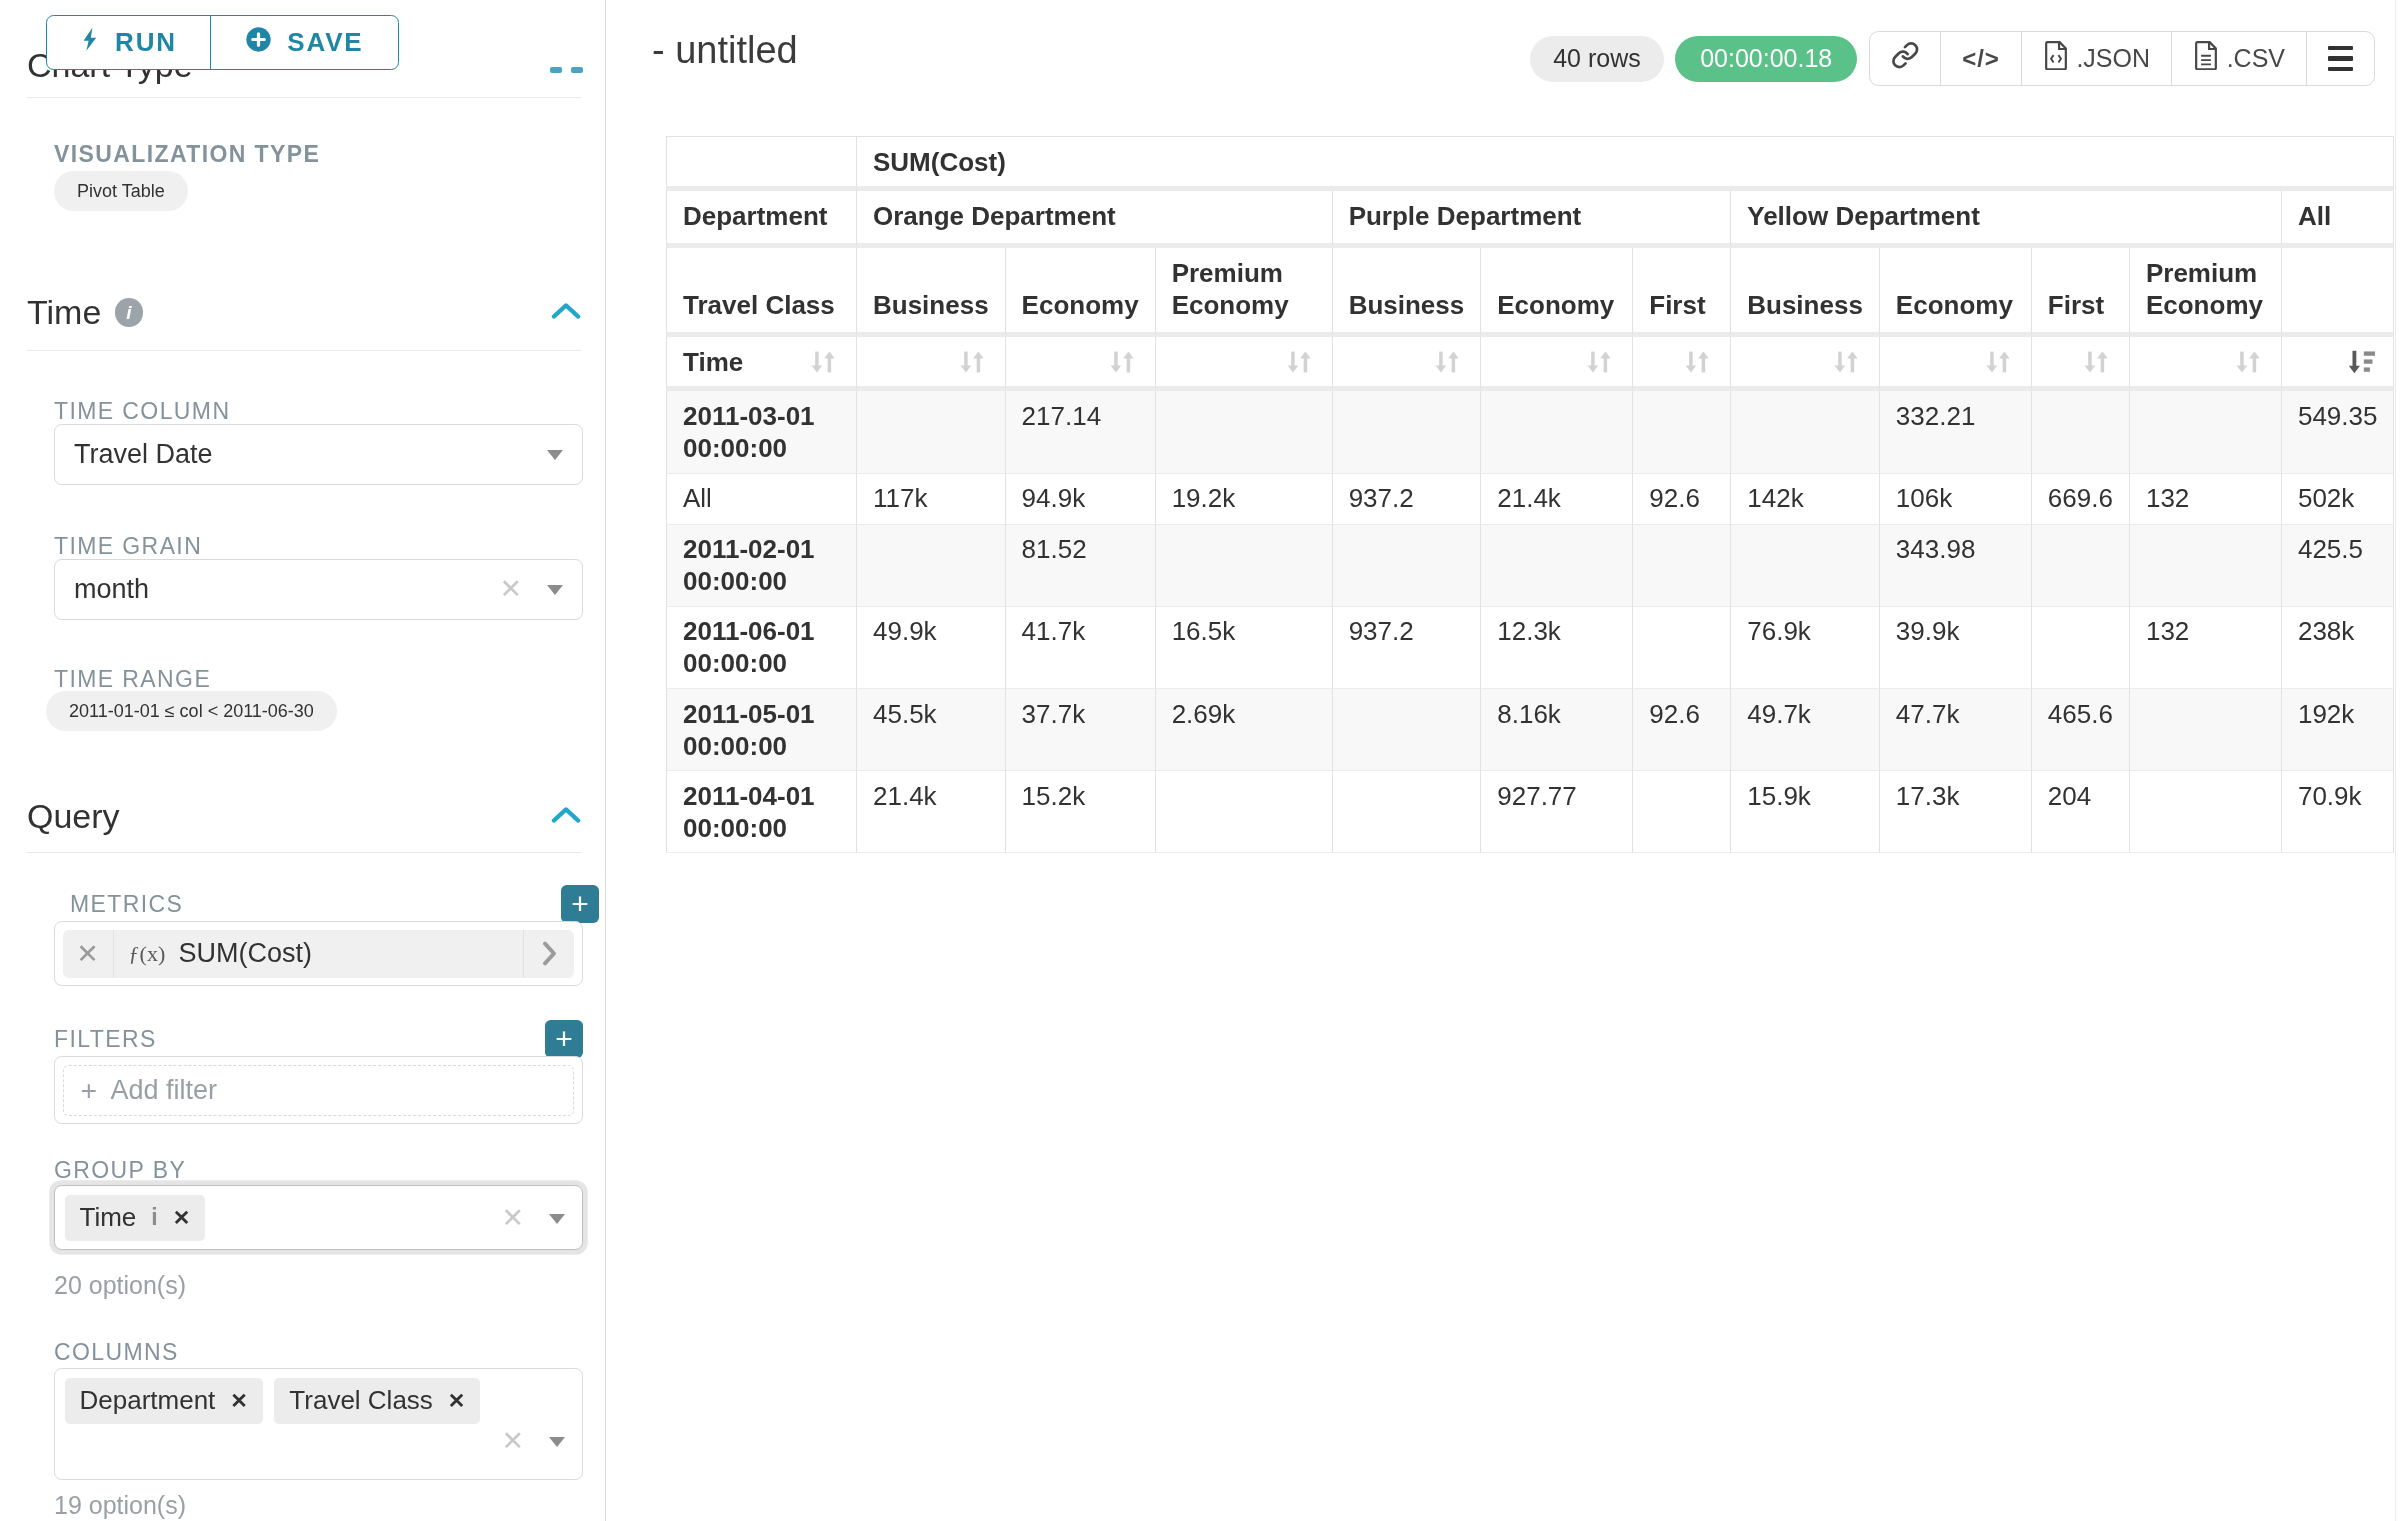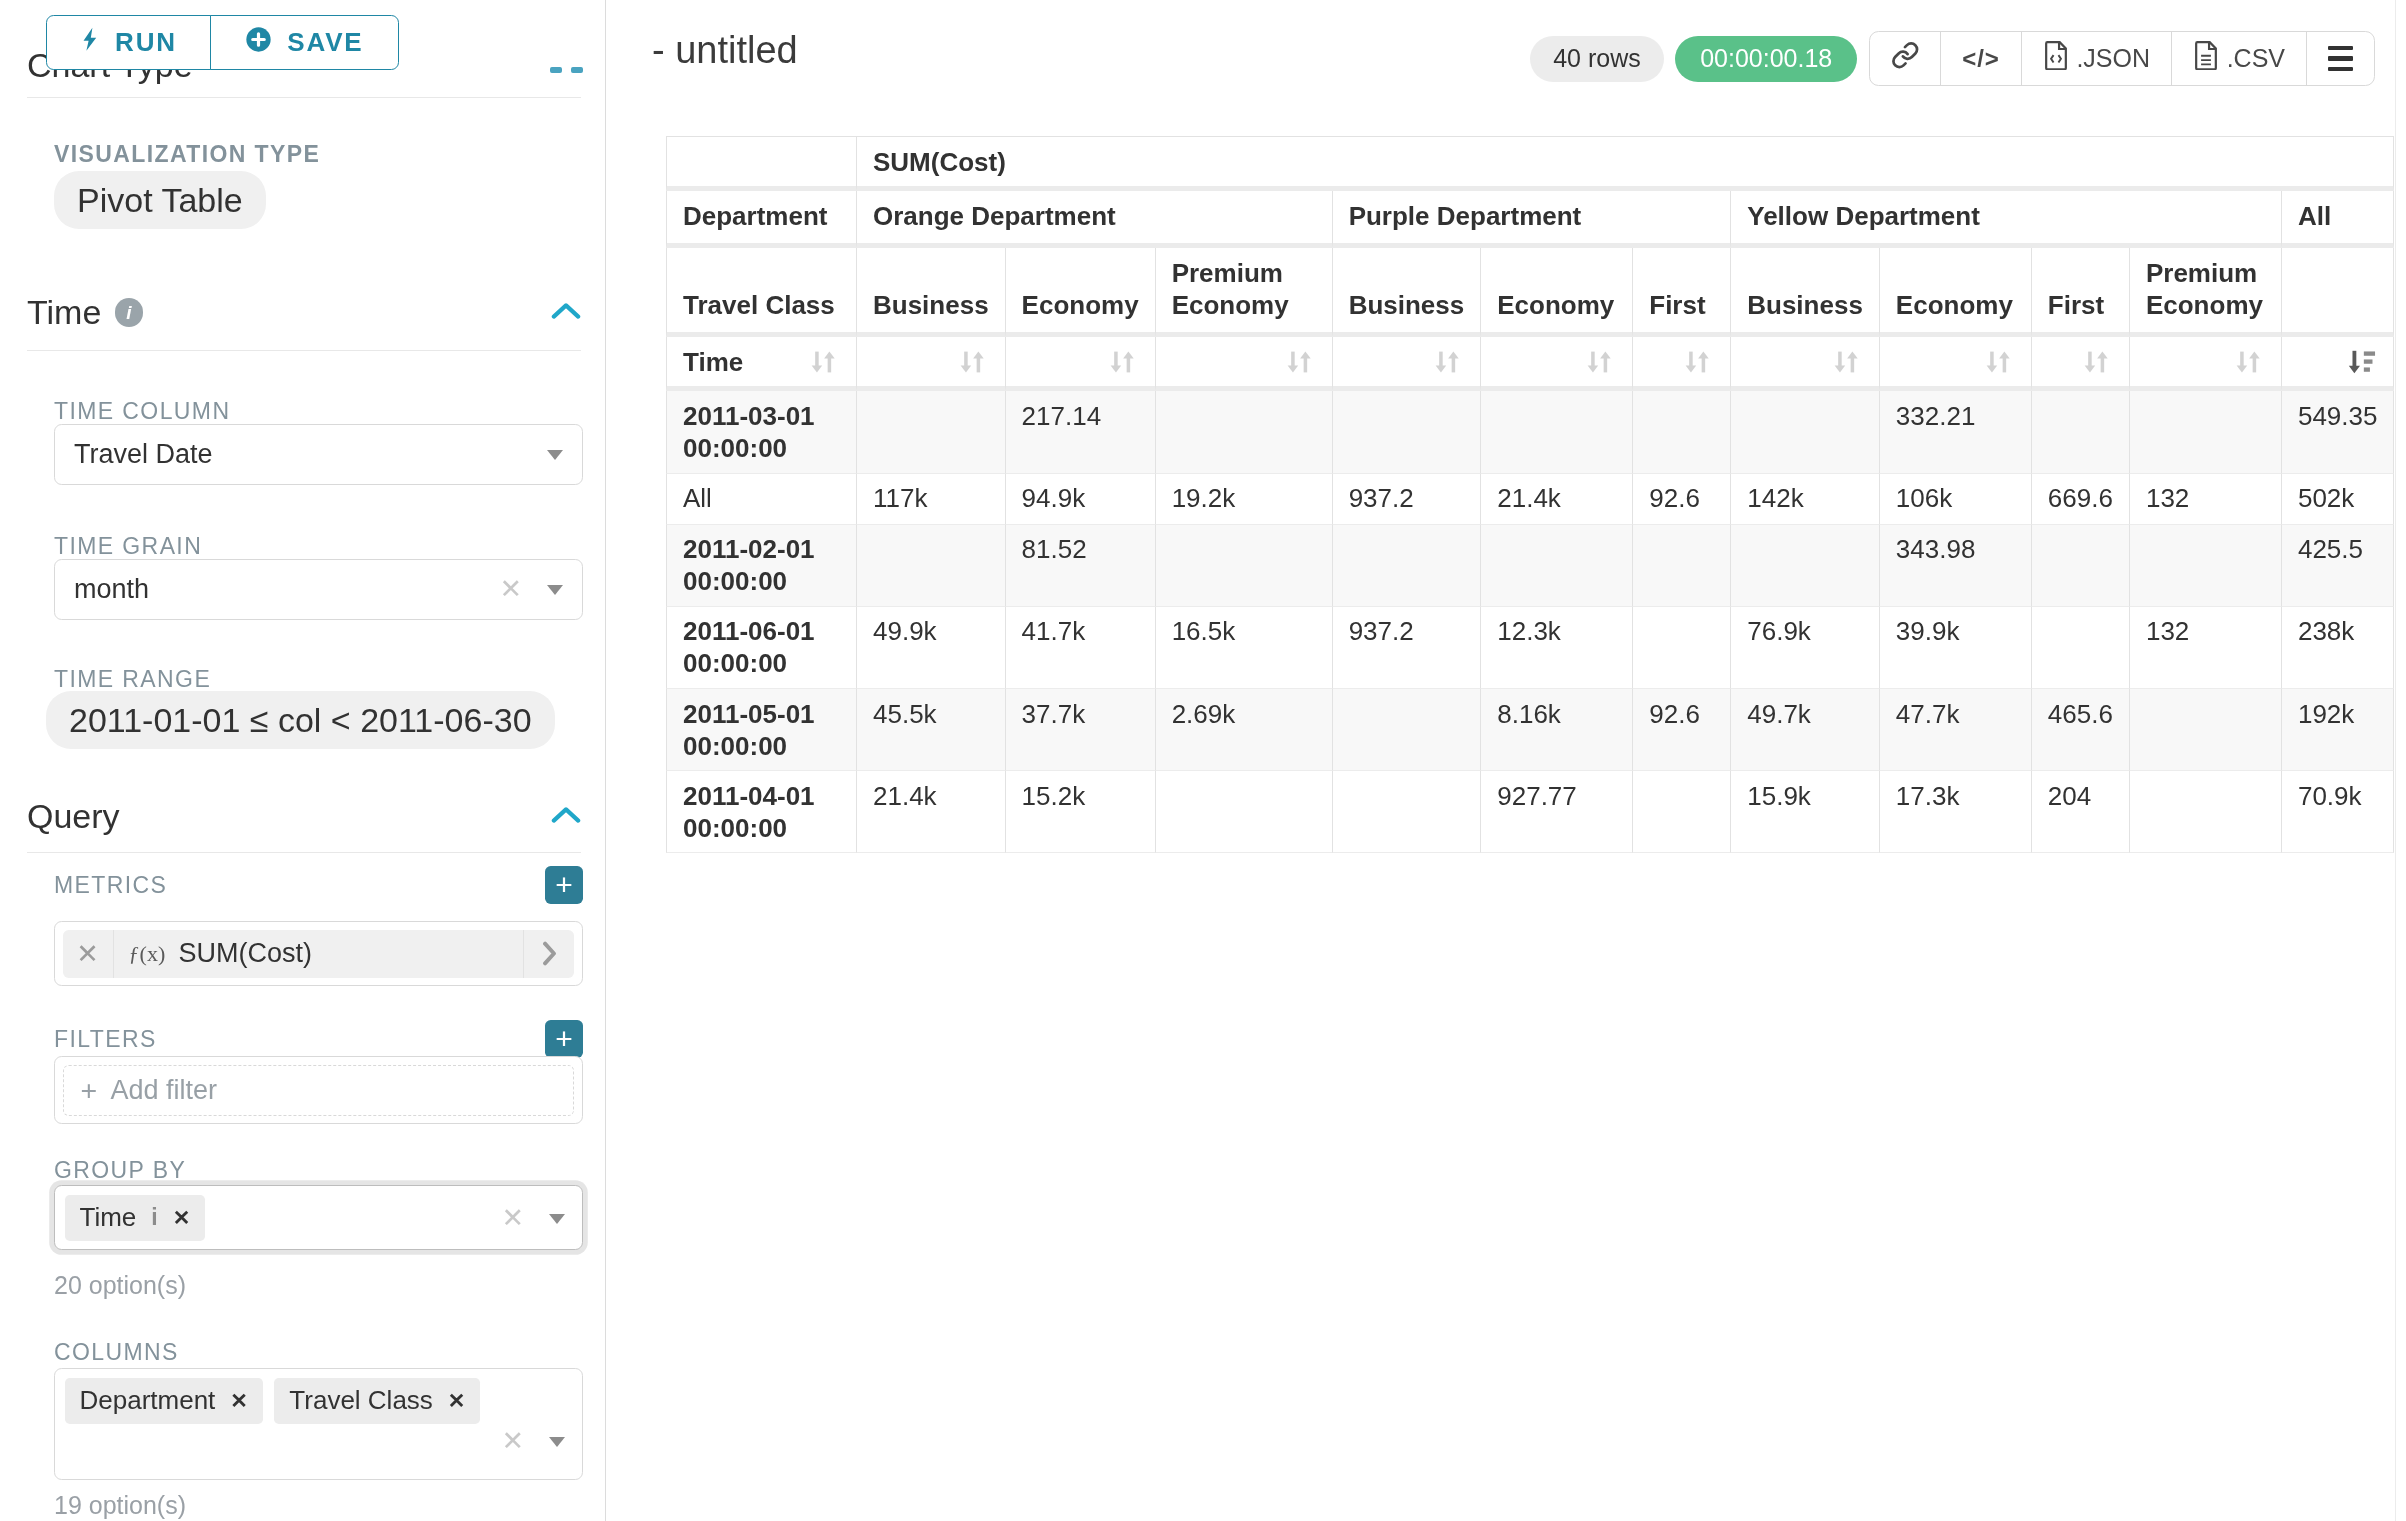--- a/index.html
+++ b/index.html
@@ -26,21 +26,21 @@
           background:#fff; border:1.9px solid #1f87a5; color:#1f87a5;
           font-size:26px; font-weight:600; letter-spacing:1.9px; cursor:pointer;
           font-family:"Liberation Sans",sans-serif; }
   .tbtn.first { border-radius:7.6px 0 0 7.6px; }
   .tbtn.second { border-radius:0 7.6px 7.6px 0; margin-left:-1.9px; }
 
   .clipped-heading { left:27px; top:46px; z-index:1; }
   .blue-dot { width:12.4px; height:5.7px; background:#4aa3c0; border-radius:1.9px; z-index:1; }
 
   .pill { display:inline-block; background:#f0f0f0; border-radius:25px; padding:9.5px 23px;
-          font-size:34px; color:#323232; }
+          font-size:18px; color:#323232; }
 
   .select { left:54px; width:529px; height:61px; border:1px solid #d9d9d9; border-radius:7.6px;
             background:#fff; display:flex; align-items:center; padding:0 19px; font-size:27px; }
   .select .grow { flex:1; }
   .caret-down { width:0; height:0; border-left:8.6px solid transparent; border-right:8.6px solid transparent;
                 border-top:10.5px solid #8c8c8c; }
   .clear-x { color:#c9c9c9; font-size:27px; margin-right:25px; line-height:1; }
 
   .outer-box { left:54px; width:529px; border:1px solid #d9d9d9; border-radius:7.6px; background:#fff; padding:7.6px; }
   .metric-pill { background:#f0f0f0; border-radius:5.7px; height:48px; display:flex; align-items:center; overflow:hidden; }
@@ -170,21 +170,21 @@
   <div class="abs heading-row" style="top:797px;gap:11px;">
     <span class="section-heading">Query</span>
     <span>
       <svg width="30" height="18" viewBox="0 0 16 9">
           <path d="M1.5 7.5 8 1.5l6.5 6" fill="none" stroke="#20a7c9" stroke-width="2.2" stroke-linecap="round" stroke-linejoin="round"></path>
         </svg>
     </span>
   </div>
   <div class="abs hr" style="top:852px;"></div>
 
-  <div class="abs label-row" style="top:866px;">
+  <div class="abs label-row" style="top:885px;margin-left:16px;">
     <span class="field-label">METRICS</span>
     <span class="add-btn">+</span>
   </div>
   <div class="abs outer-box" style="top:921px;">
     <div class="metric-pill">
       <span class="metric-x">✕</span>
       <span class="metric-main">
         <span class="fx">ƒ(x)</span>
         <span>SUM(Cost)</span>
       </span>

